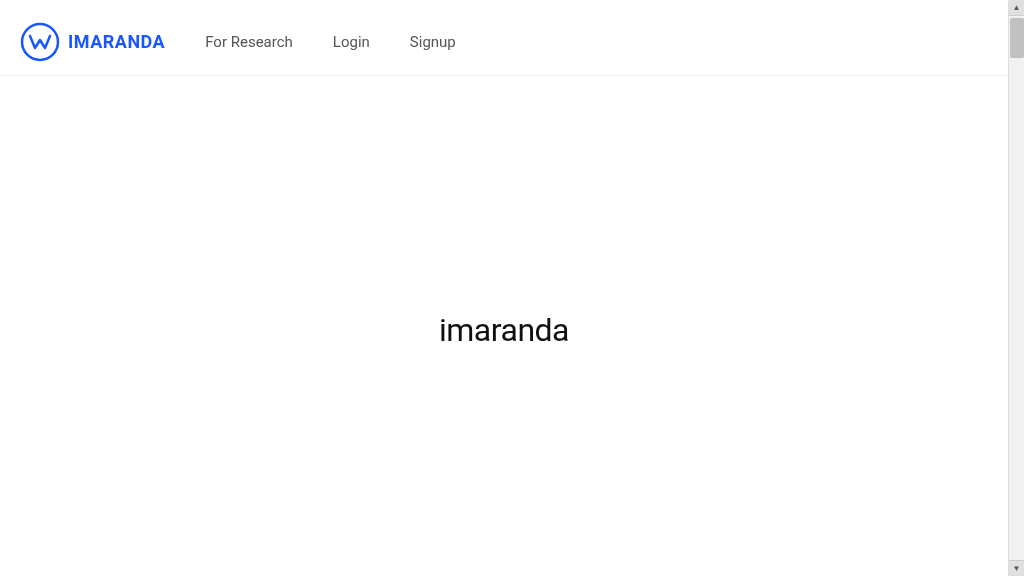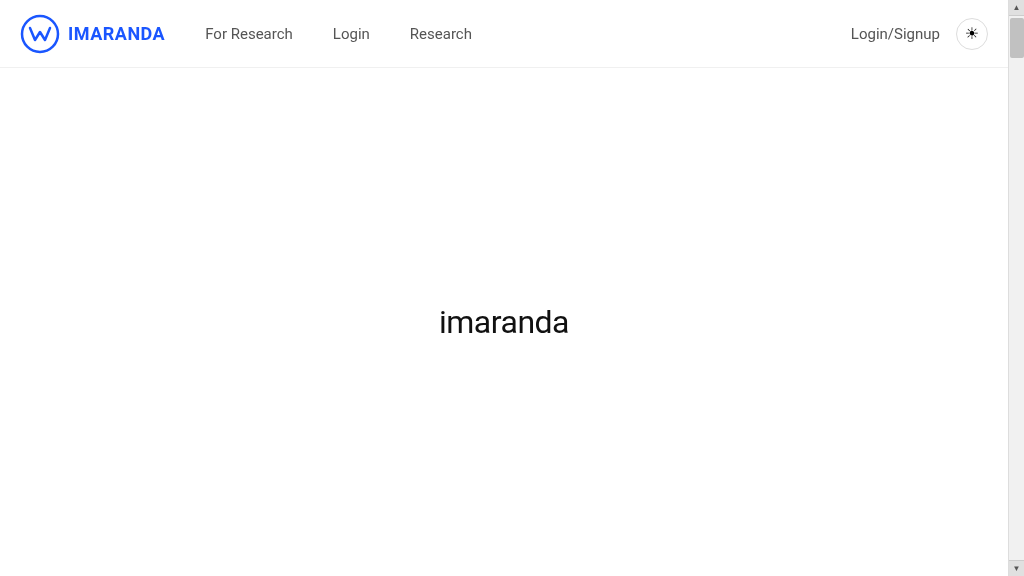--- a/index.html
+++ b/index.html
@@ -64,20 +64,21 @@
       cursor: pointer;
       position: absolute;
       bottom: 0;
       border-top: 1px solid #ccc;
     }
 
     
     .main-content {
       width: calc(1024px - 16px);
       height: 428px;
+      margin-top: 8px;
     }
 
     
     nav {
       display: flex;
       align-items: center;
       padding: 0 20px;
       height: 68px;
       border-bottom: 1px solid #f0f0f0;
       position: relative;
@@ -181,27 +182,23 @@
     </a>
 
     <ul class="nav-links">
       <li>
         <a href="#">For Research</a>
       </li>
       <li>
         <a href="#">Login</a>
       </li>
       <li>
-        <a href="#">Research</a>
+        <a href="#">Signup</a>
       </li>
     </ul>
 
-    <div class="nav-right">
-      <a href="#" class="login-signup">Login/Signup</a>
-      <button class="theme-toggle-btn">☀</button>
-    </div>
   </nav>
 
   <section class="hero">
     <h1 class="hero-text">imaranda</h1>
   </section>
 
 </div>
 
 </body></html>

